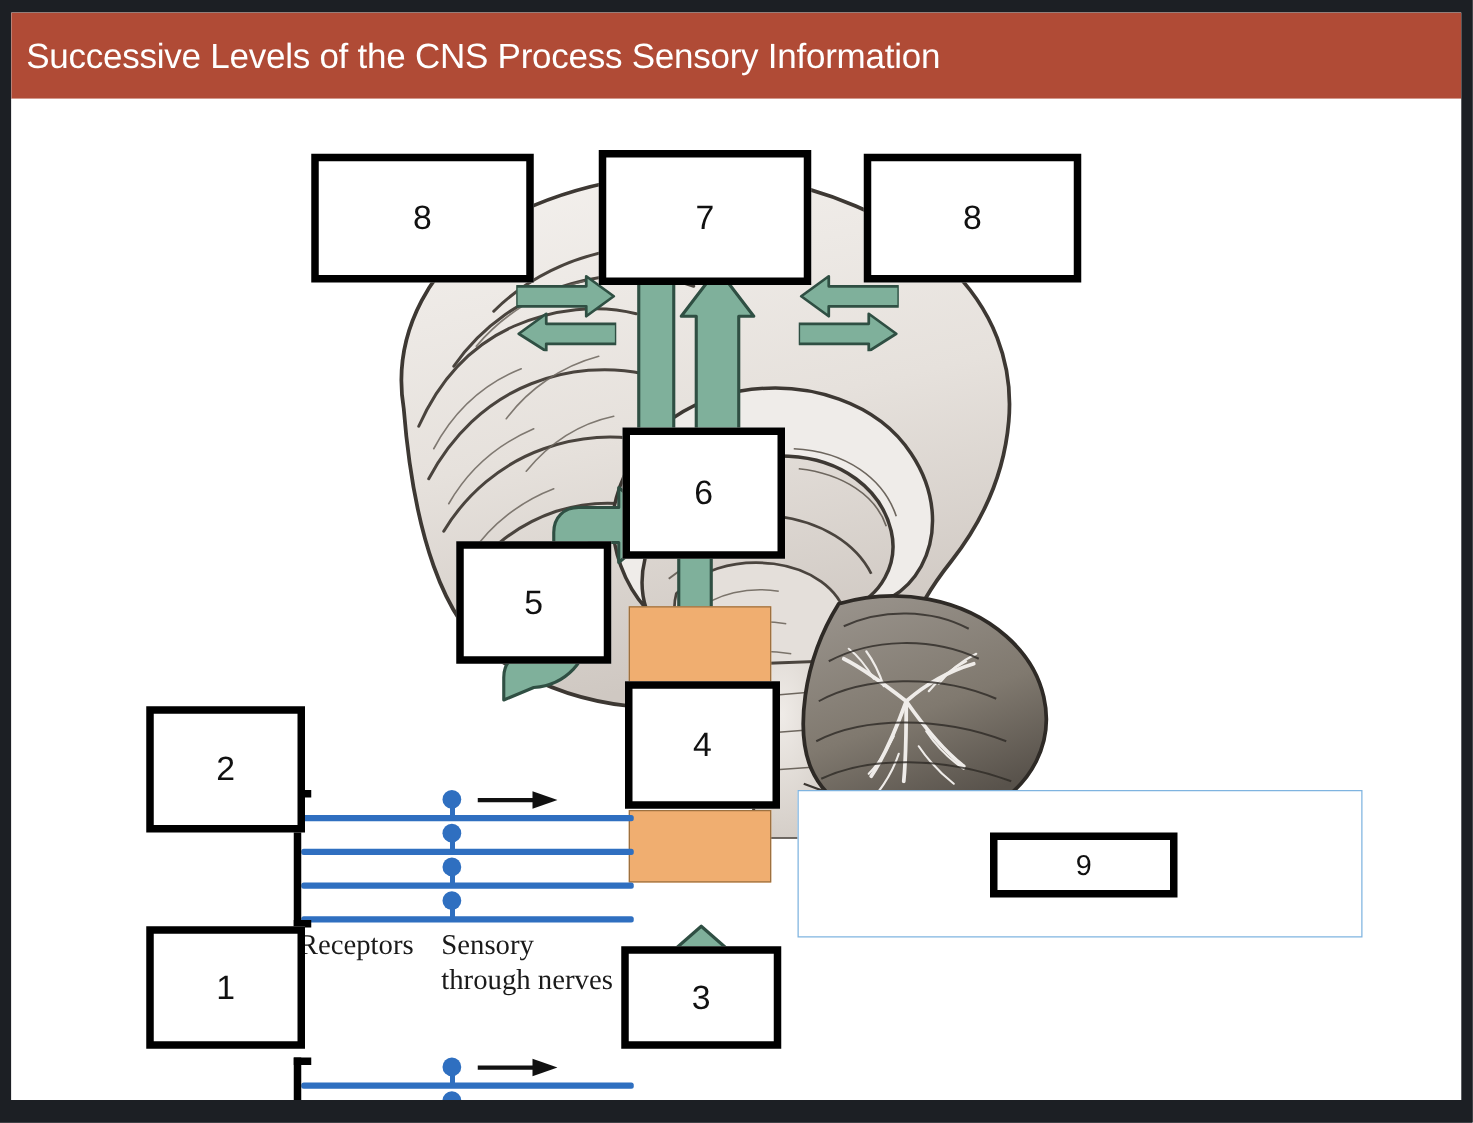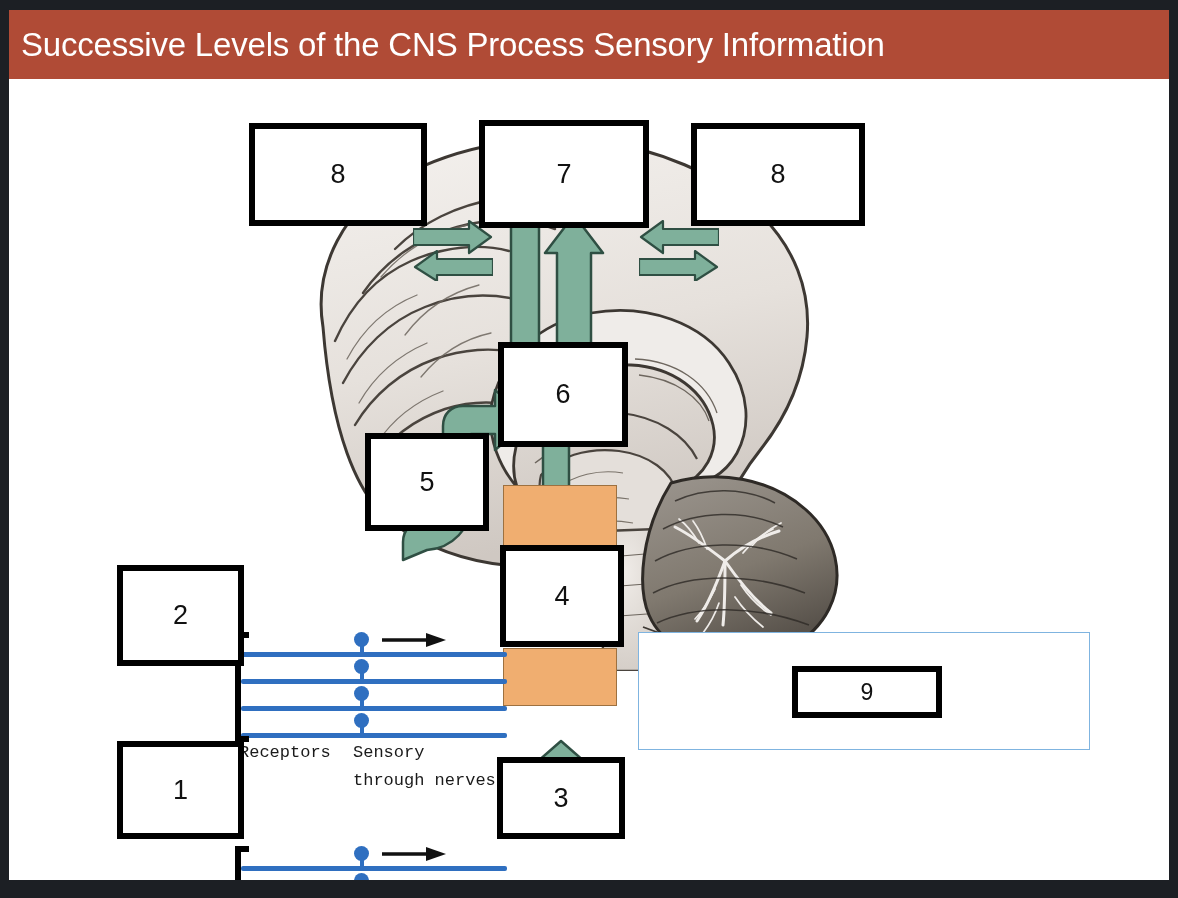--- a/index.html
+++ b/index.html
@@ -1,42 +1,42 @@
 <!DOCTYPE html>
 <html><head>
 <meta charset="utf-8">
 <style>
   html,body{margin:0;padding:0;background:#1c1f24;}
   body{font-family:"Liberation Sans",sans-serif;}
   #slide{position:relative;width:1178px;height:898px;background:#1c1f24;overflow:hidden;}
   #frame{position:absolute;left:9px;top:10px;width:1160px;height:870px;background:#ffffff;overflow:hidden;}
   #titlebar{position:absolute;left:0;top:0;width:1160px;height:69px;background:#b04b36;}
   #titletext{position:absolute;left:12px;top:50%;transform:translateY(-50%);color:#ffffff;
-    font-size:33px;font-weight:400;letter-spacing:-0.2px;white-space:nowrap;
+    font-size:28px;font-weight:400;letter-spacing:-0.2px;white-space:nowrap;
     font-family:"Liberation Sans",sans-serif;}
   #canvas{position:absolute;left:0;top:69px;width:1160px;height:801px;background:#ffffff;}
 
   .brainwrap{position:absolute;left:196px;top:12px;width:680px;height:580px;}
   .brainwrap svg{display:block;width:100%;height:100%;}
 
   .abox{position:absolute;background:#ffffff;border:6px solid #000000;box-sizing:border-box;
     display:flex;align-items:center;justify-content:center;color:#111;font-size:27px;
     font-family:"Liberation Sans",sans-serif;}
 
   .orange{position:absolute;background:#f0ae70;border:1px solid #9d7140;box-sizing:border-box;}
 
   .garrow{position:absolute;}
   .garrow svg{display:block;width:100%;height:100%;}
 
   .nervegrp{position:absolute;}
   .nline{position:absolute;height:5px;background:#2f6fc0;border-radius:2px;}
   .ndot{position:absolute;width:15px;height:15px;border-radius:50%;background:#2f6fc0;}
   .nstem{position:absolute;width:4px;background:#2f6fc0;}
   .bracket{position:absolute;border:6px solid #000;border-right:none;box-sizing:border-box;}
-  .serif{position:absolute;font-family:Liberation Mono, monospace;font-size:17px;color:#1a1a1a;
+  .serif{position:absolute;font-family:Liberation Serif, serif;font-size:23px;color:#1a1a1a;
     white-space:nowrap;line-height:1.12;}
   .dirarrow{position:absolute;}
   .dirarrow svg{display:block;}
 
   #callout{position:absolute;left:629px;top:553px;width:452px;height:118px;
     background:#ffffff;border:1.5px solid #7fb4e0;box-sizing:border-box;}
   #callout .ctext{position:absolute;left:0;top:0;width:100%;height:100%;
     display:flex;flex-direction:column;align-items:center;justify-content:center;
     font-size:29px;color:#111;font-family:"Liberation Sans",sans-serif;line-height:1.33;}
   #callout .crow{display:flex;align-items:center;justify-content:center;white-space:nowrap;}

